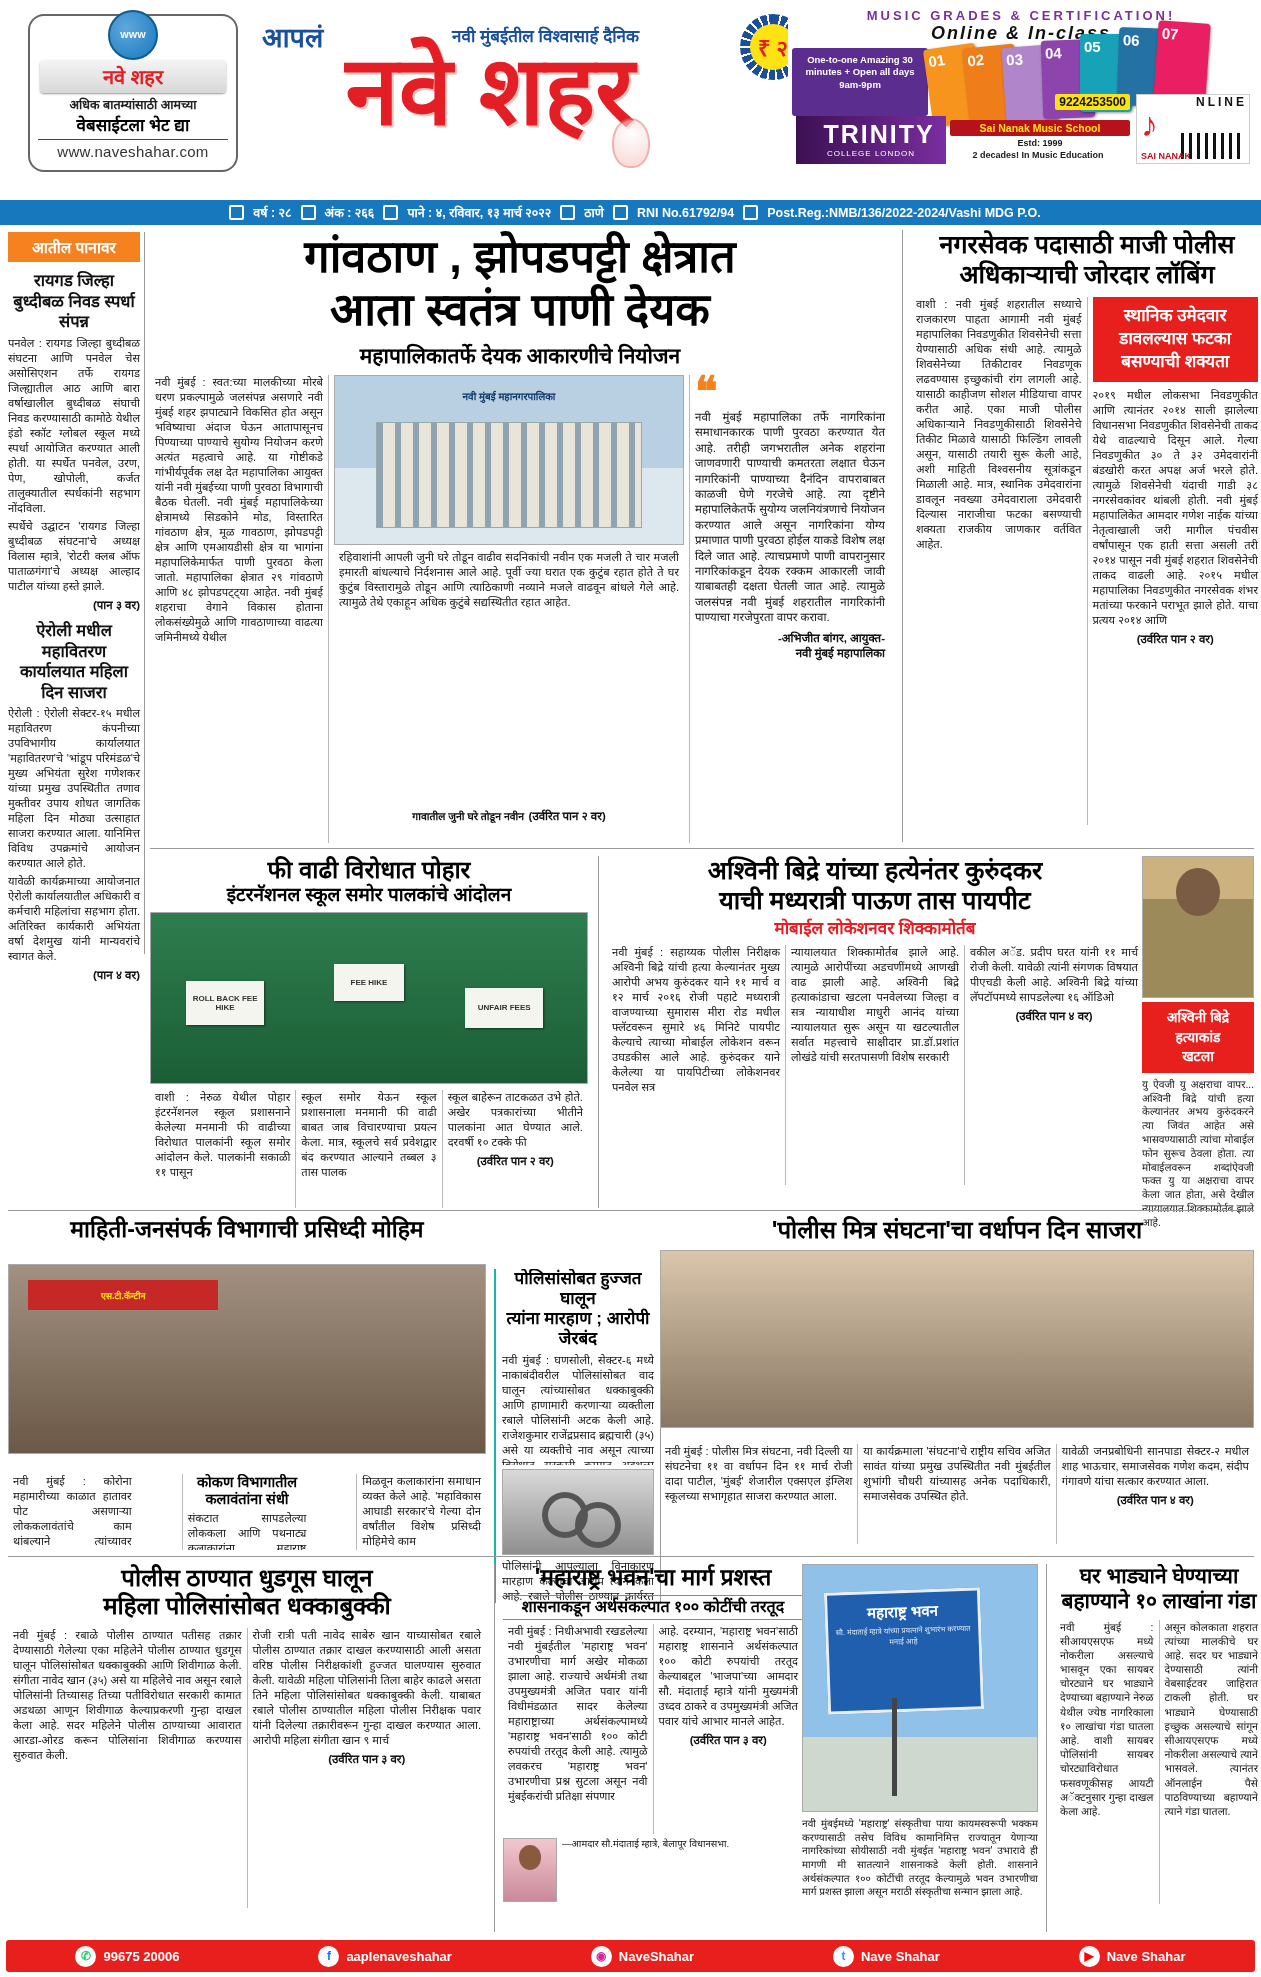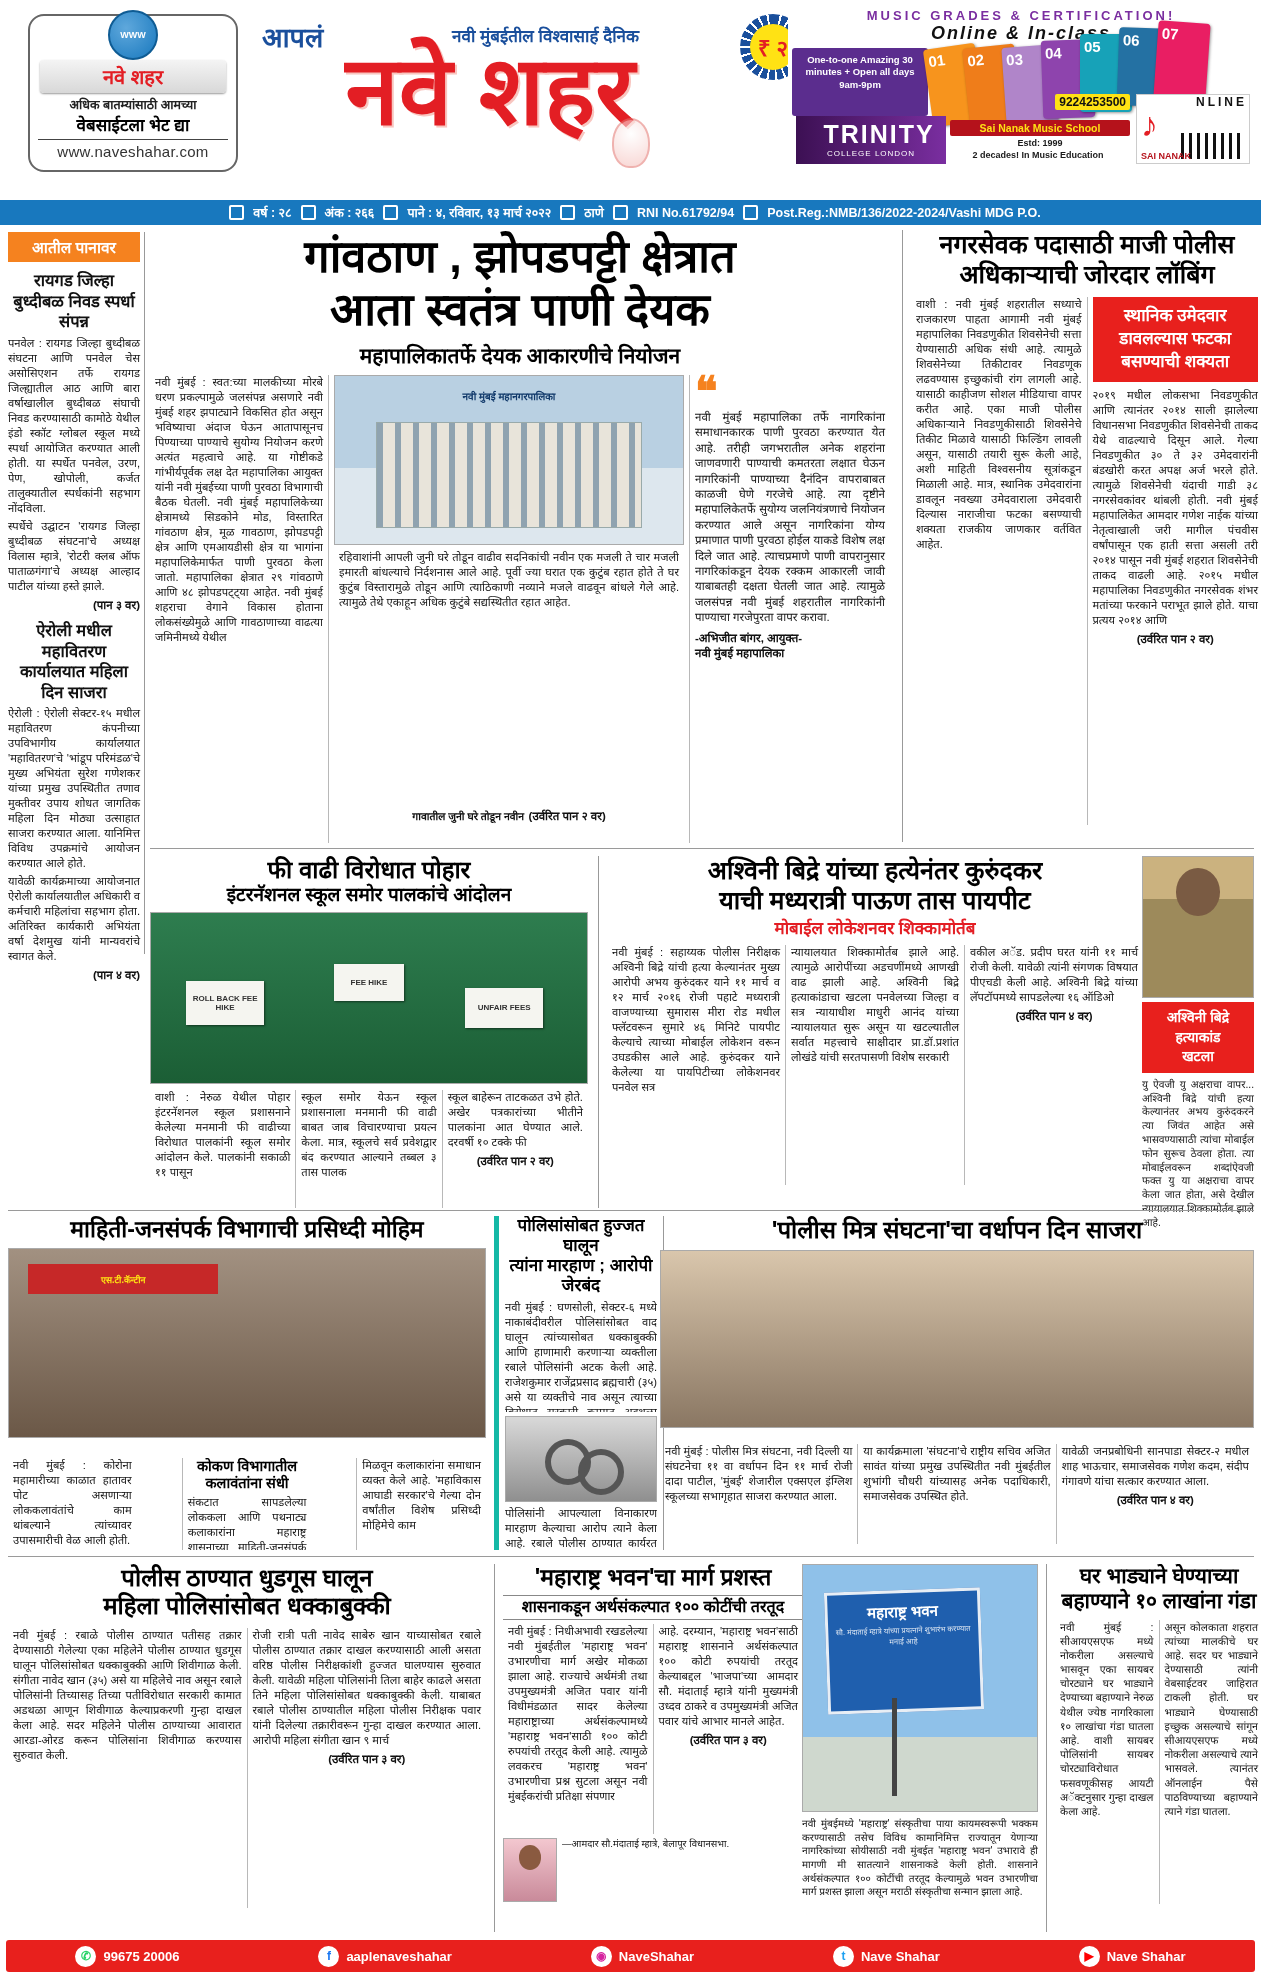--- a/index.html
+++ b/index.html
@@ -63,21 +63,21 @@
   .cols>div{flex:1;padding:0 5px;min-width:0;}
   .cols>div+div{border-left:1px solid #b8b8b8;}
   .cont{font-weight:bold;font-size:11.5px;text-align:center;margin-top:3px;}
   .redbox{background:#e8201d;color:#fff;font-weight:bold;text-align:center;}
   .photo{position:relative;overflow:hidden;border:1px solid #aaa;}
   .pcap{font-size:10.5px;font-weight:bold;}
   .rail-h{background:#f5821f;color:#fff;font-weight:bold;font-size:15.5px;text-align:center;padding:4px 0;}
   .rail-t{font-weight:bold;font-size:16.5px;text-align:center;line-height:1.25;margin:8px 0 4px;}
   .h-rule{background:#9a9a9a;height:1px;}
   .quote-mark{color:#f5821f;font-size:42px;line-height:.8;font-weight:bold;}
-  .quote-by{font-weight:bold;font-size:11.5px;margin-top:4px;}
+  .quote-by{font-weight:bold;font-size:11.5px;text-align:right;margin-top:4px;}
   
   .ph-building{background:linear-gradient(#b9d0e2 0 55%,#dde7ee 55%);}
   .ph-building .bld{position:absolute;left:12%;right:12%;top:28%;bottom:10%;background:#e8e4da;
       box-shadow:0 0 0 1px #9aa; background-image:repeating-linear-gradient(90deg,#8fa3b0 0 6px,#e8e4da 6px 18px);}
   .ph-building .lbl{position:absolute;left:0;right:0;top:8%;text-align:center;font-size:10px;font-weight:bold;color:#123a6b;}
   .ph-protest{background:linear-gradient(#2e7d4f,#1b5e35);}
   .poster{position:absolute;background:#f5f5f0;color:#333;font-size:8px;font-weight:bold;
           display:flex;align-items:center;justify-content:center;text-align:center;box-shadow:1px 1px 2px rgba(0,0,0,.5);}
   .ph-police-woman{background:linear-gradient(#cbb27f 0 30%,#9d8a5b 30%);}
   .ph-police-woman .head{position:absolute;left:30%;top:8%;width:40%;height:34%;border-radius:50%;background:#7a5b43;}
@@ -273,34 +273,34 @@
       <div>हत्याकांड</div>
       <div>खटला</div>
     </div>
     <div class="body-txt" style="font-size:10.3px;margin-top:5px;">यु ऐवजी यु अक्षराचा वापर... अश्विनी बिद्रे यांची हत्या केल्यानंतर अभय कुरुंदकरने त्या जिवंत आहेत असे भासवण्यासाठी त्यांचा मोबाईल फोन सुरूच ठेवला होता. त्या मोबाईलवरून शब्दांऐवजी फक्त यु या अक्षराचा वापर केला जात होता, असे देखील न्यायालयात शिक्कामोर्तब झाले आहे.</div>
   </div>
 
   <div class="abs h-rule" style="left:8px;top:1210px;width:1246px;"></div>
 
   <div class="abs" style="left:8px;top:1216px;width:478px;height:334px;overflow:hidden;">
     <div class="art-title" style="font-size:23px;">माहिती-जनसंपर्क विभागाची प्रसिध्दी मोहिम</div>
-    <div class="photo ph-crowd" style="height:188px;margin-top:5px;">
+    <div class="photo ph-crowd" style="height:188px;margin-top:21px;">
       <div class="ban">एस.टी.कॅन्टीन</div>
     </div>
     <div class="cols" style="margin-top:20px;height:118px;overflow:hidden;gap:45px;">
       <div class="body-txt">नवी मुंबई : कोरोना महामारीच्या काळात हातावर पोट असणाऱ्या लोककलावंतांचे काम थांबल्याने त्यांच्यावर उपासमारीची वेळ आली होती.</div>
       <div>
         <div class="art-title" style="font-size:14.5px;margin-bottom:3px;">कोकण विभागातील कलावंतांना संधी</div>
         <div class="body-txt">संकटात सापडलेल्या लोककला आणि पथनाट्य कलाकारांना महाराष्ट्र शासनाच्या माहिती-जनसंपर्क महासंचालनालय विभागाने राबविलेल्या विशेष प्रसिध्दी मोहिमेत काम</div>
       </div>
       <div class="body-txt">मिळवून कलाकारांना समाधान व्यक्त केले आहे. 'महाविकास आघाडी सरकार'चे गेल्या दोन वर्षांतील विशेष प्रसिध्दी मोहिमेचे काम</div>
     </div>
   </div>
 
-  <div class="abs" style="left:494px;top:1216px;width:152px;height:334px;border-left:5px solid #14b8a6;border-right:1px solid #999;padding:0 6px;overflow:hidden;">
+  <div class="abs" style="left:494px;top:1269px;width:152px;height:334px;border-left:2px solid #14b8a6;border-right:1px solid #999;padding:0 6px;overflow:hidden;">
     <div class="art-title" style="font-size:17px;">
       <div>पोलिसांसोबत हुज्जत घालून</div>
       <div>त्यांना मारहाण ; आरोपी जेरबंद</div>
     </div>
     <div class="body-txt" style="margin-top:4px;height:112px;overflow:hidden;">नवी मुंबई : घणसोली, सेक्टर-६ मध्ये नाकाबंदीवरील पोलिसांसोबत वाद घालून त्यांच्यासोबत धक्काबुक्की आणि हाणामारी करणाऱ्या व्यक्तीला रबाले पोलिसांनी अटक केली आहे. राजेशकुमार राजेंद्रप्रसाद ब्रह्मचारी (३५) असे या व्यक्तीचे नाव असून त्याच्या विरोधात सरकारी कामात अडथळा आणल्याप्रकरणी गुन्हा दाखल करण्यात आला आहे.</div>
     <div class="photo ph-cuffs" style="height:84px;margin:4px 0;">
       <div class="c1" style="left:26%;top:26%;"></div>
       <div class="c2" style="left:48%;top:38%;"></div>
     </div>
     <div class="body-txt" style="height:74px;overflow:hidden;">पोलिसांनी आपल्याला विनाकारण मारहाण केल्याचा आरोप त्याने केला आहे. रबाले पोलीस ठाण्यात कार्यरत असलेले पोलीस शिपाई महादेव केळगंडे व पोलीस शिपाई मिलिंद ज्ञानदेव यांना बिट मार्शलचे कर्तव्य ८ मार्च रोजी बजावत असताना आरोपी ७ वाजण्याच्या सुमारास</div>

